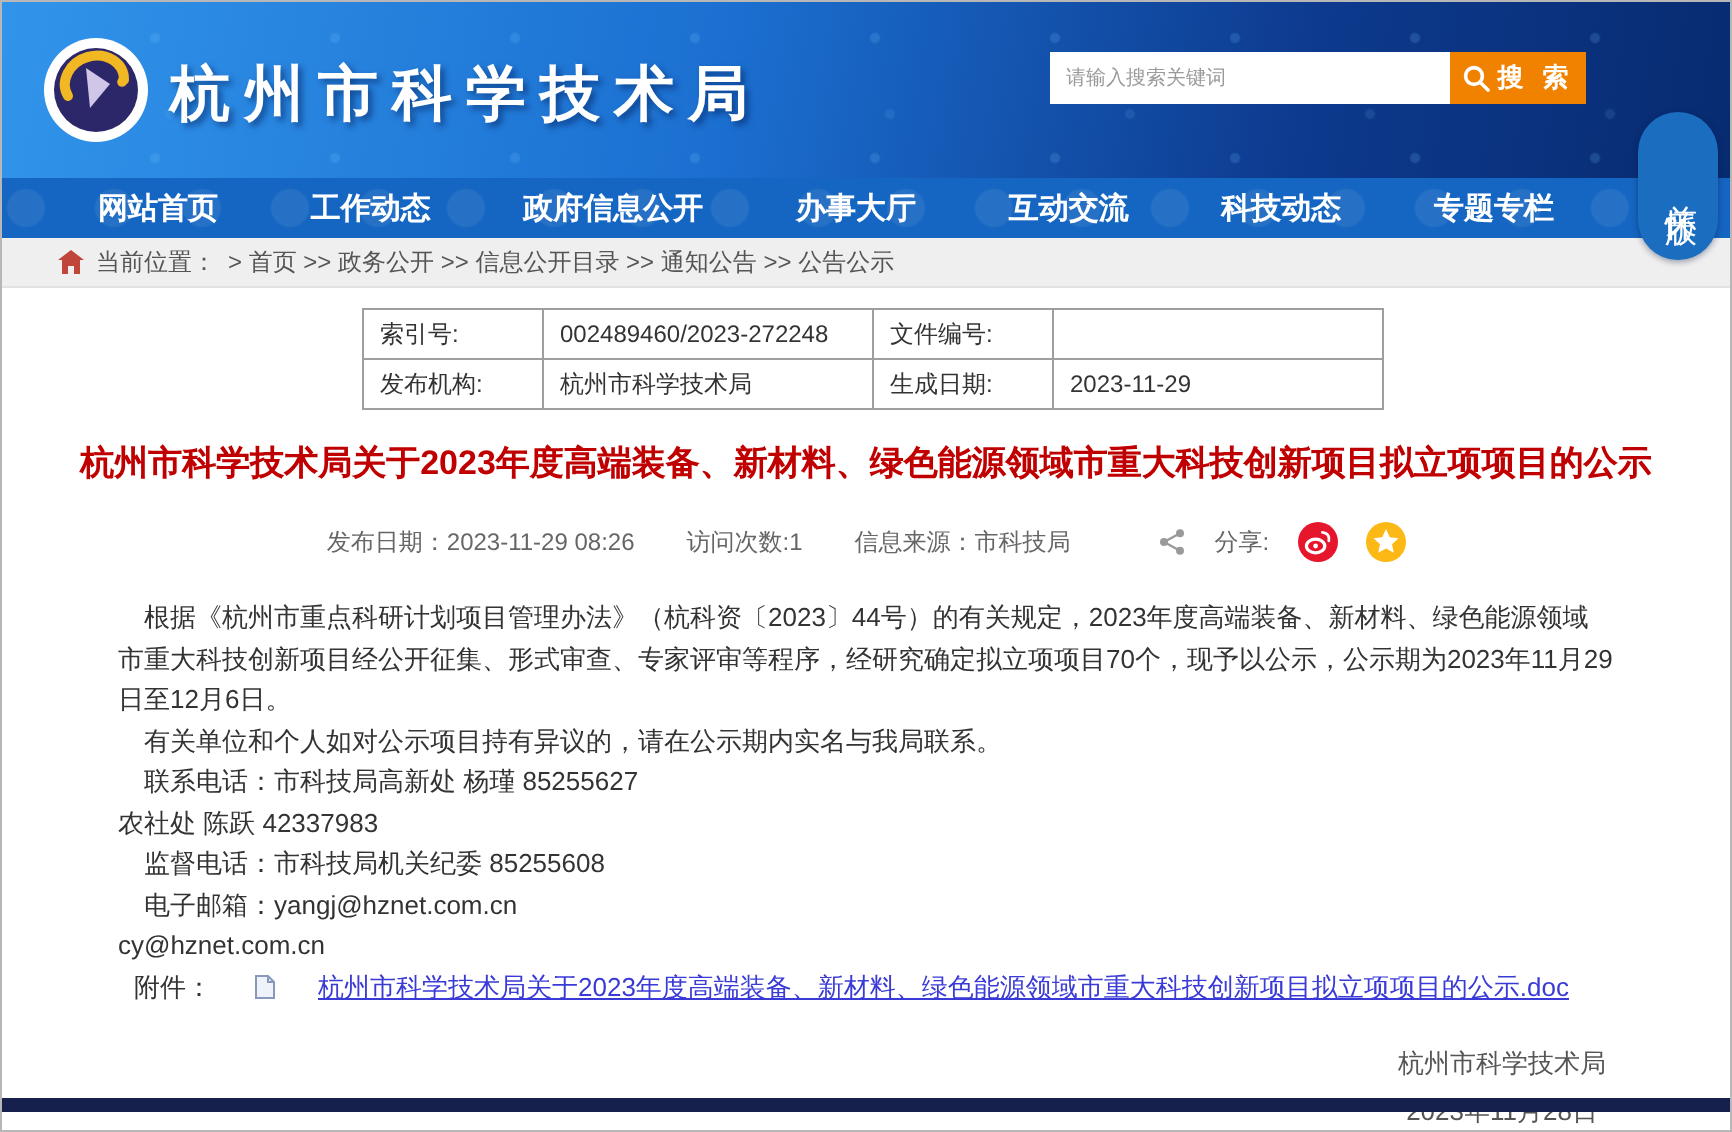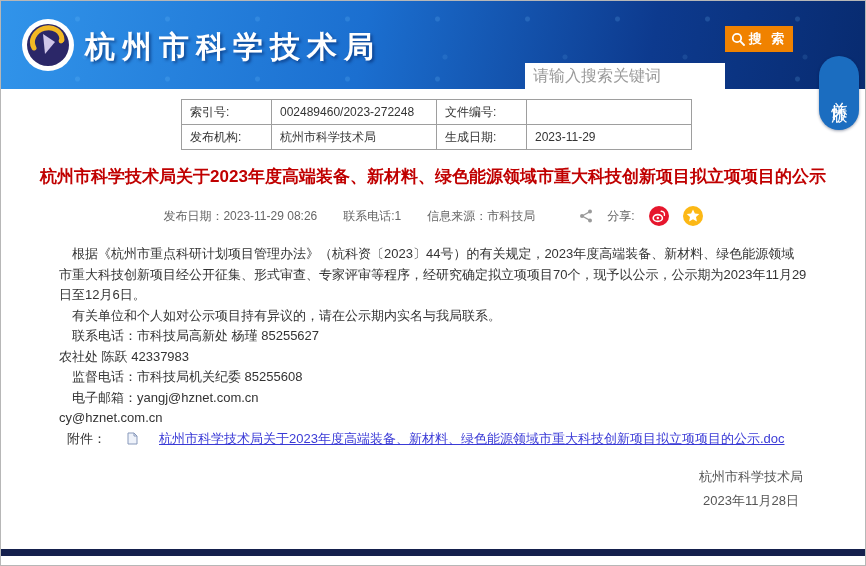--- a/index.html
+++ b/index.html
@@ -23,23 +23,22 @@
   }
   .logo-wrap { position:absolute; left:20px; top:17px; width:54px; height:54px; z-index:2; }
   .site-title {
     position:absolute; left:84px; top:26px; z-index:2;
     color:#fff; font-size:30px; font-weight:bold; letter-spacing:7px;
     text-shadow:2px 2px 3px rgba(0,30,90,.55);
   }
   .search-box { position:absolute; right:72px; top:25px; display:flex; z-index:3; }
   .search-box input {
     width:200px; height:26px; border:none; outline:none; padding:0 8px;
-    font-size:16px; color:#333; background:#fff;
+    font-size:10px; color:#333; background:#fff;
     font-family:"Liberation Sans","DejaVu Sans",sans-serif;
-    margin-top:37px;
   }
   .search-box input::placeholder { color:#9a9a9a; }
   .search-btn {
     height:26px; width:68px; border:none; cursor:pointer;
     background:#f08200; color:#fff; font-size:13px; font-weight:bold; letter-spacing:3px;
     display:flex; align-items:center; justify-content:center; gap:4px;
     font-family:"Liberation Sans","DejaVu Sans",sans-serif;
   }
   .care-tab {
     position:absolute; right:6px; top:55px; width:40px; height:74px; z-index:5;
@@ -125,21 +124,37 @@
         <svg width="14" height="14" viewBox="0 0 14 14">
           <circle cx="6" cy="6" r="4.2" fill="none" stroke="#fff" stroke-width="1.8"></circle>
           <line x1="9.2" y1="9.2" x2="13" y2="13" stroke="#fff" stroke-width="1.8" stroke-linecap="round"></line>
         </svg>
         <span>搜 索</span>
       </button>
     </div>
     <div class="care-tab">关怀版</div>
   </header>
 
-
+  <nav class="main-nav">
+    <a>网站首页</a>
+    <a>工作动态</a>
+    <a>政府信息公开</a>
+    <a>办事大厅</a>
+    <a>互动交流</a>
+    <a>科技动态</a>
+    <a>专题专栏</a>
+  </nav>
+
+  <div class="crumb-bar">
+    <svg width="13" height="12" viewBox="0 0 13 12">
+      <path d="M6.5 0 L13 5 L11 5 L11 12 L8 12 L8 8 L5 8 L5 12 L2 12 L2 5 L0 5 Z" fill="#c0453a"></path>
+    </svg>
+    <span>当前位置：</span>
+    <span>&gt; 首页 &gt;&gt; 政务公开 &gt;&gt; 信息公开目录 &gt;&gt; 通知公告 &gt;&gt; 公告公示</span>
+  </div>
 
   <main class="content">
 
     <table class="info-table">
       <tbody>
           <tr>
         <td class="k">索引号:</td>
         <td class="v">002489460/2023-272248</td>
         <td class="k">文件编号:</td>
         <td class="v"></td>
@@ -150,21 +165,21 @@
         <td class="k">生成日期:</td>
         <td class="v">2023-11-29</td>
       </tr>
     </tbody>
       </table>
 
     <h2 class="doc-title">杭州市科学技术局关于2023年度高端装备、新材料、绿色能源领域市重大科技创新项目拟立项项目的公示</h2>
 
     <div class="meta-row">
       <span class="meta-item">发布日期：2023-11-29 08:26</span>
-      <span class="meta-item">联系电话:1</span>
+      <span class="meta-item">访问次数:1</span>
       <span class="meta-item">信息来源：市科技局</span>
       <span class="share-group">
         <svg width="14" height="14" viewBox="0 0 14 14">
           <circle cx="11" cy="2.6" r="2" fill="#9a9a9a"></circle>
           <circle cx="3" cy="7" r="2" fill="#9a9a9a"></circle>
           <circle cx="11" cy="11.4" r="2" fill="#9a9a9a"></circle>
           <line x1="3" y1="7" x2="11" y2="2.6" stroke="#9a9a9a" stroke-width="1.2"></line>
           <line x1="3" y1="7" x2="11" y2="11.4" stroke="#9a9a9a" stroke-width="1.2"></line>
         </svg>
         <span>分享:</span>

